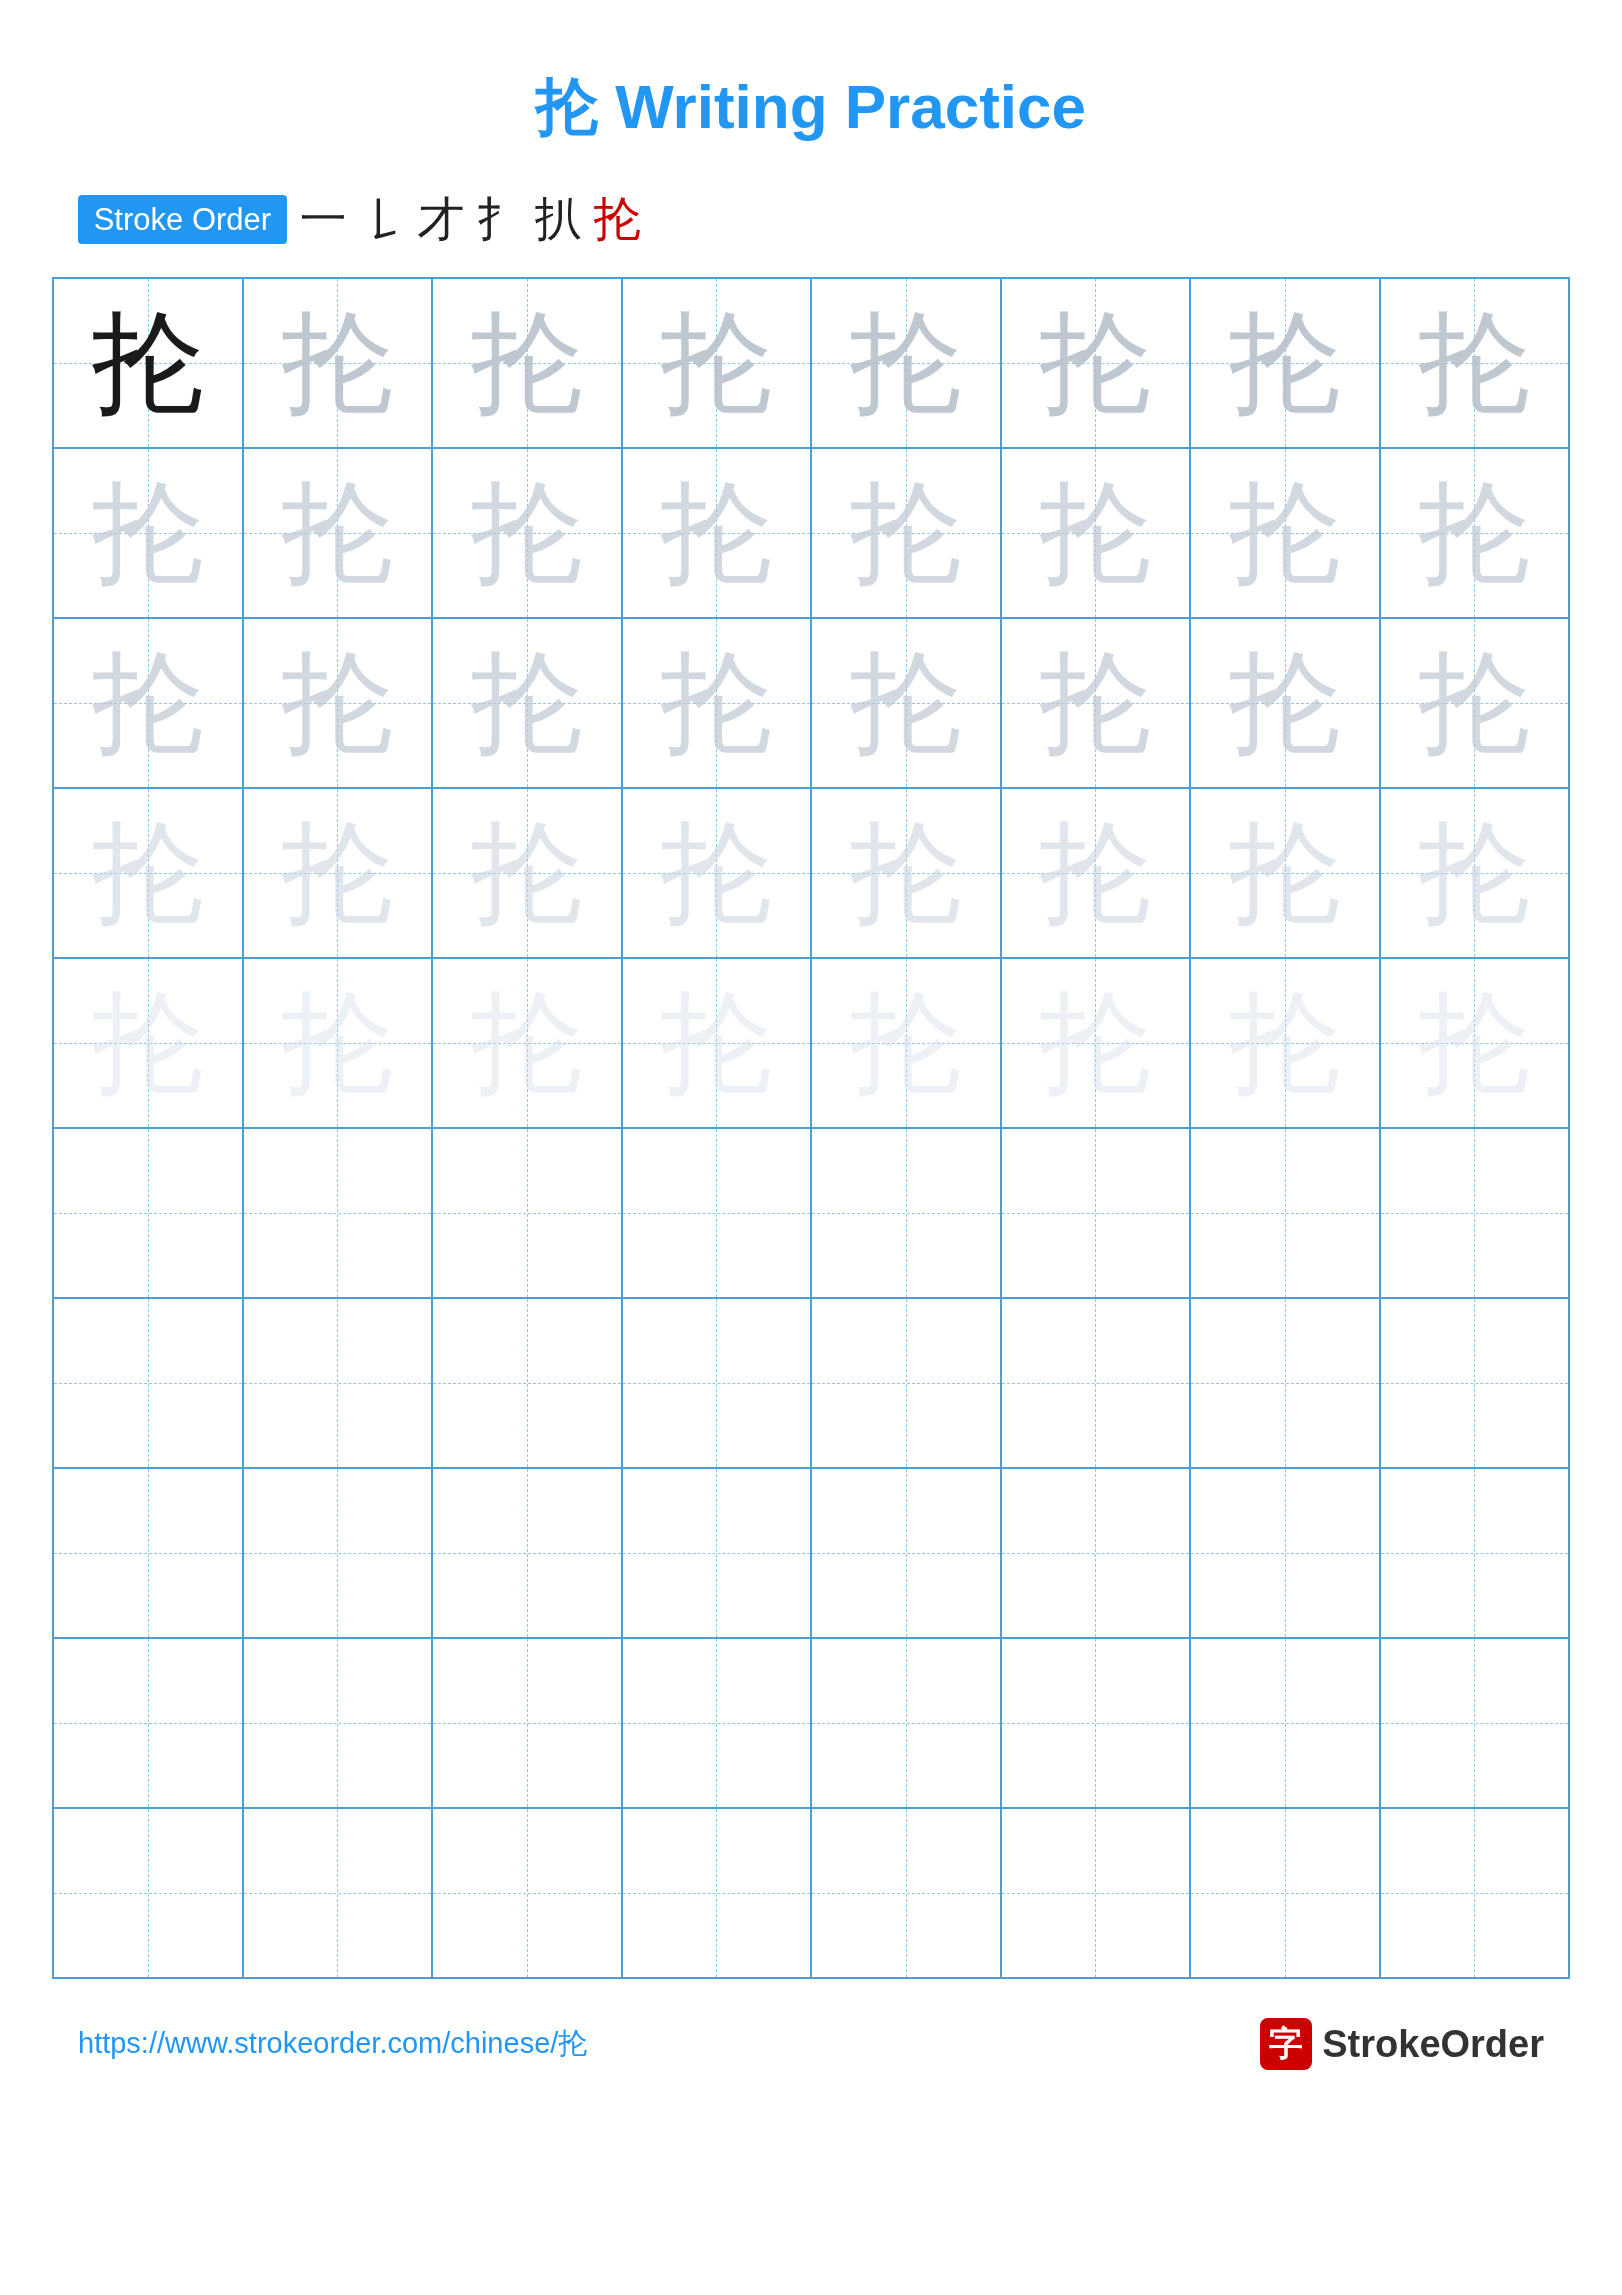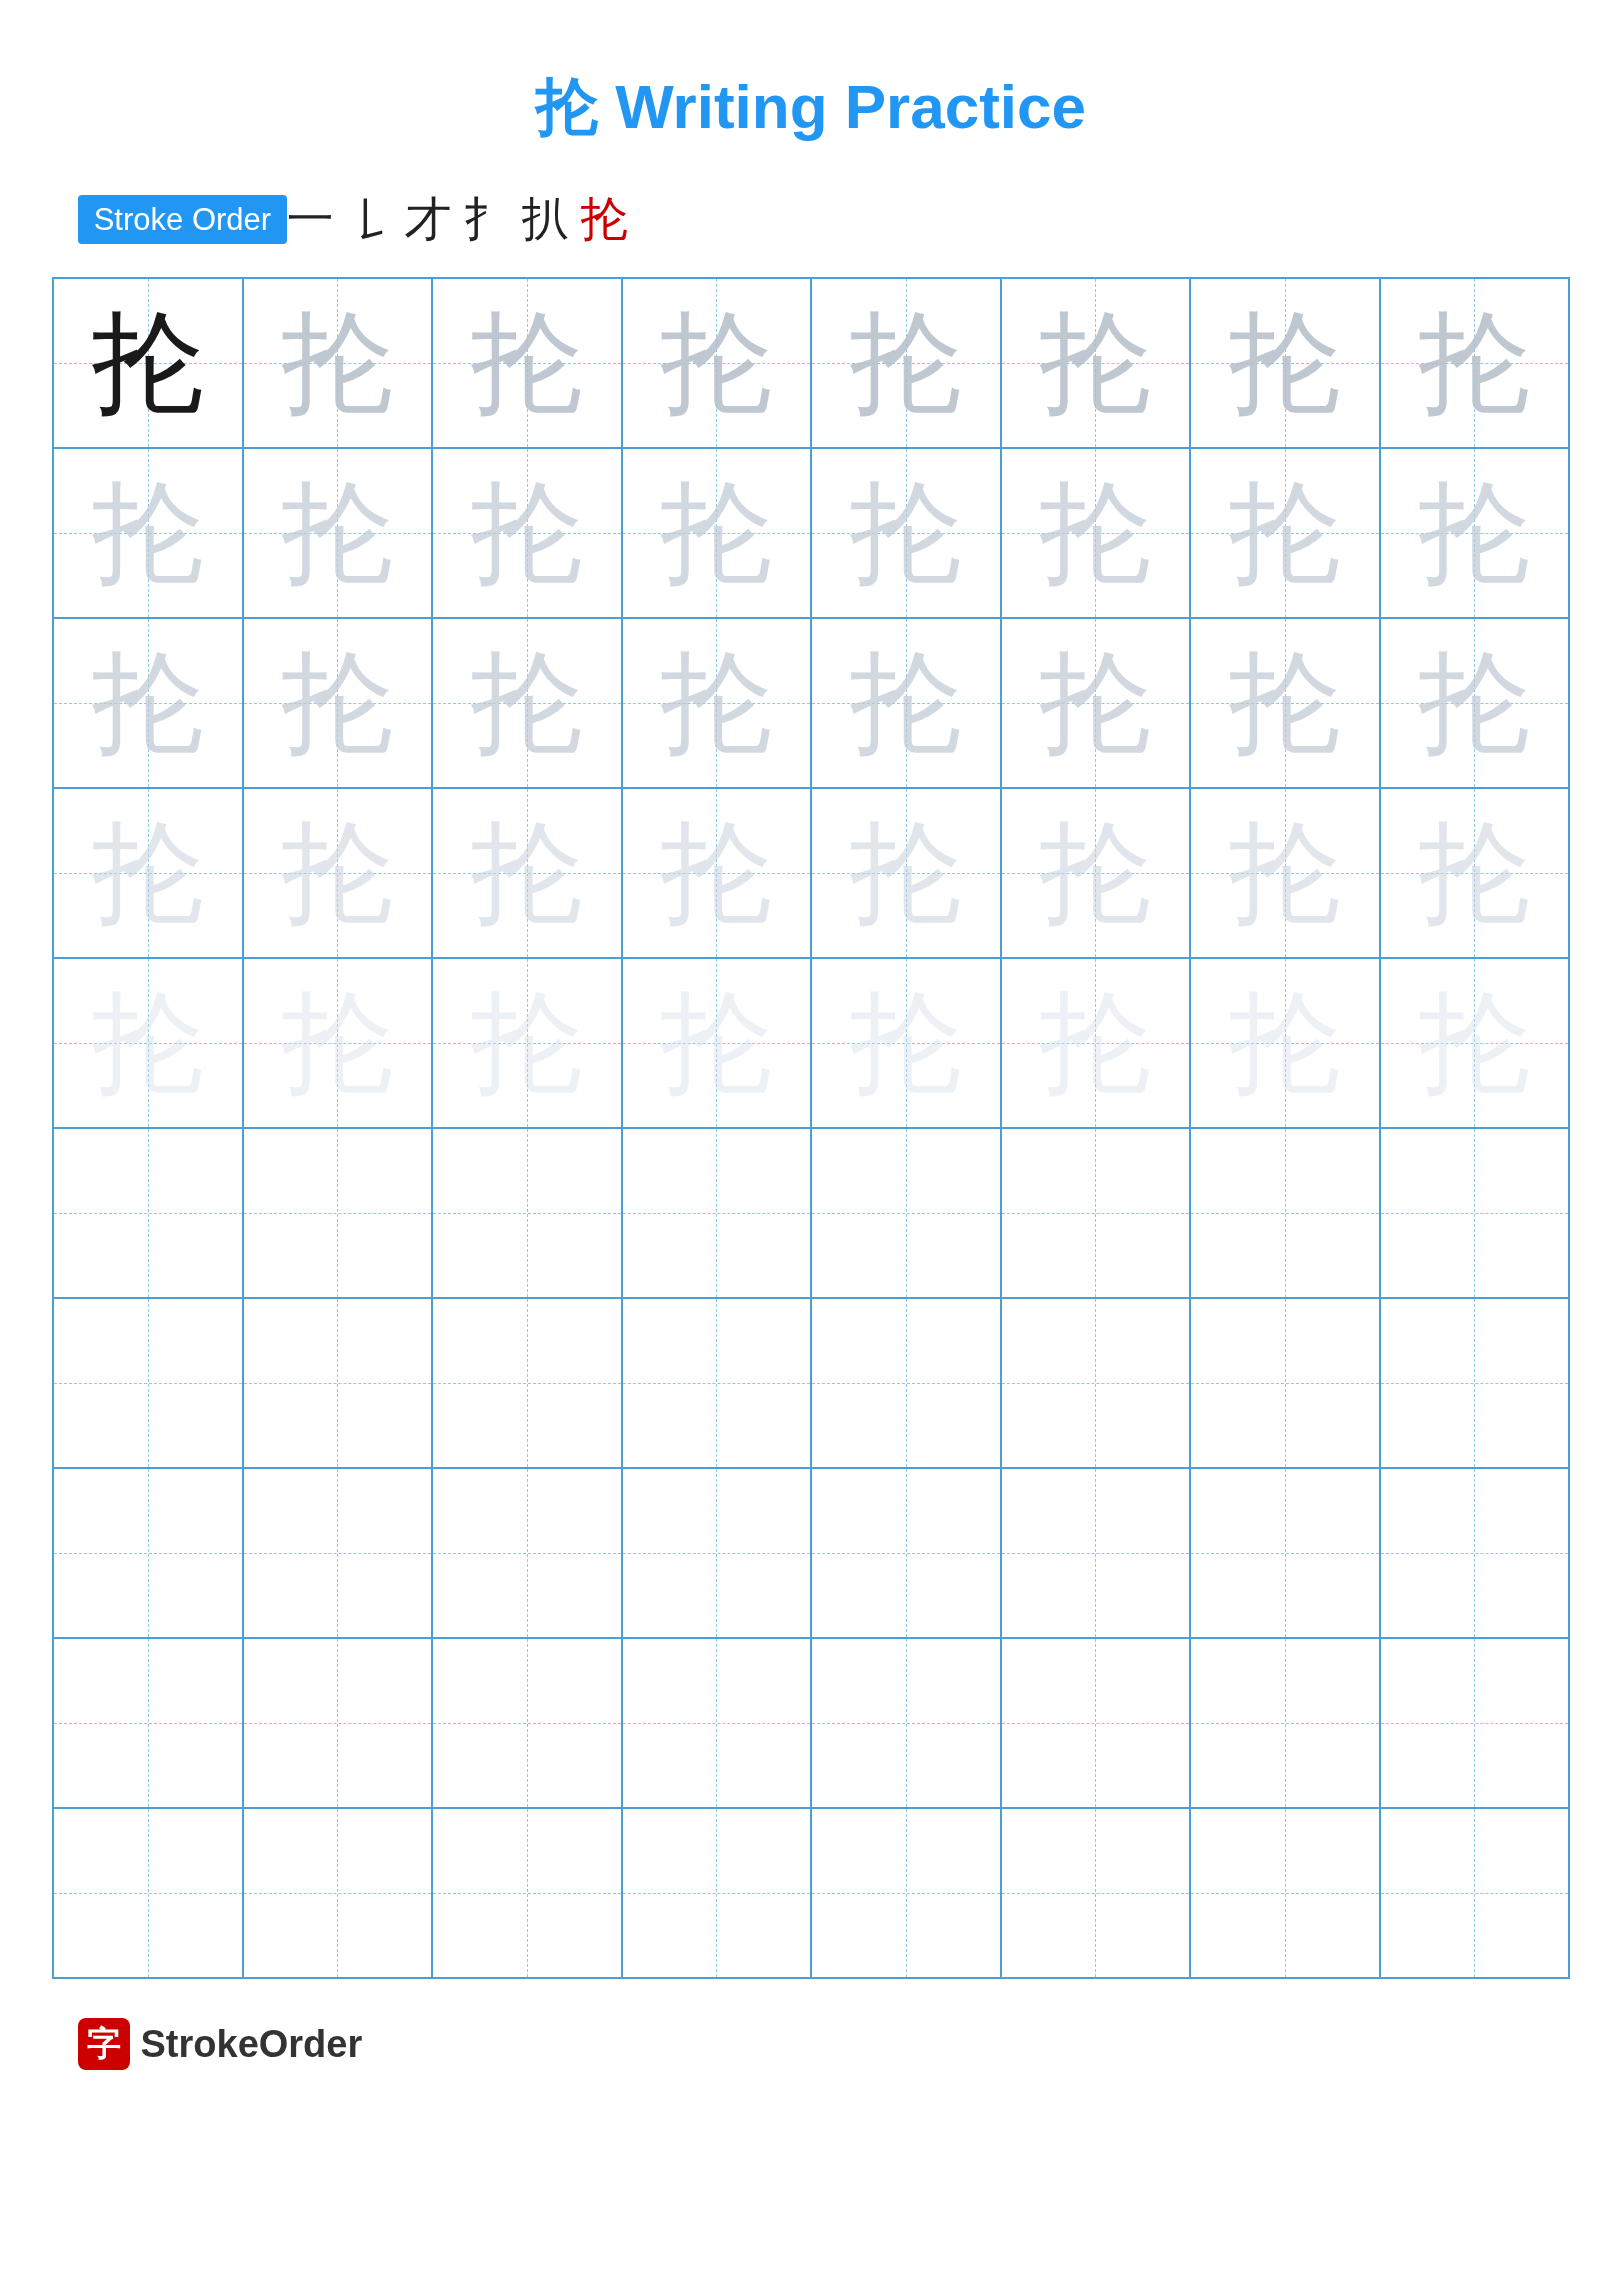--- a/index.html
+++ b/index.html
@@ -25,20 +25,21 @@
       color: #2196F3;
       font-family: sans-serif;
     }
 
     
     .stroke-order-section {
       display: flex;
       align-items: center;
       margin-bottom: 26px;
       padding-left: 26px;
+      gap: 13px;
     }
     .stroke-order-badge {
       background: #2196F3;
       color: white;
       font-size: 31px;
       font-family: sans-serif;
       padding: 6.5px 15.7px;
       border-radius: 3.9px;
       white-space: nowrap;
     }
@@ -356,18 +357,19 @@
   <div class="grid-cell cell-empty"></div>
   <div class="grid-cell cell-empty"></div>
   <div class="grid-cell cell-empty"></div>
   <div class="grid-cell cell-empty"></div>
   <div class="grid-cell cell-empty"></div>
   <div class="grid-cell cell-empty"></div>
 
 </div>
 
 <div class="footer">
+  <a class="footer-url" href="#">https://www.strokeorder.com/chinese/抡</a>
   <div class="footer-brand">
     <div class="footer-brand-icon">字</div>
     <span class="footer-brand-text">StrokeOrder</span>
   </div>
 </div>
 
 
 </body></html>

